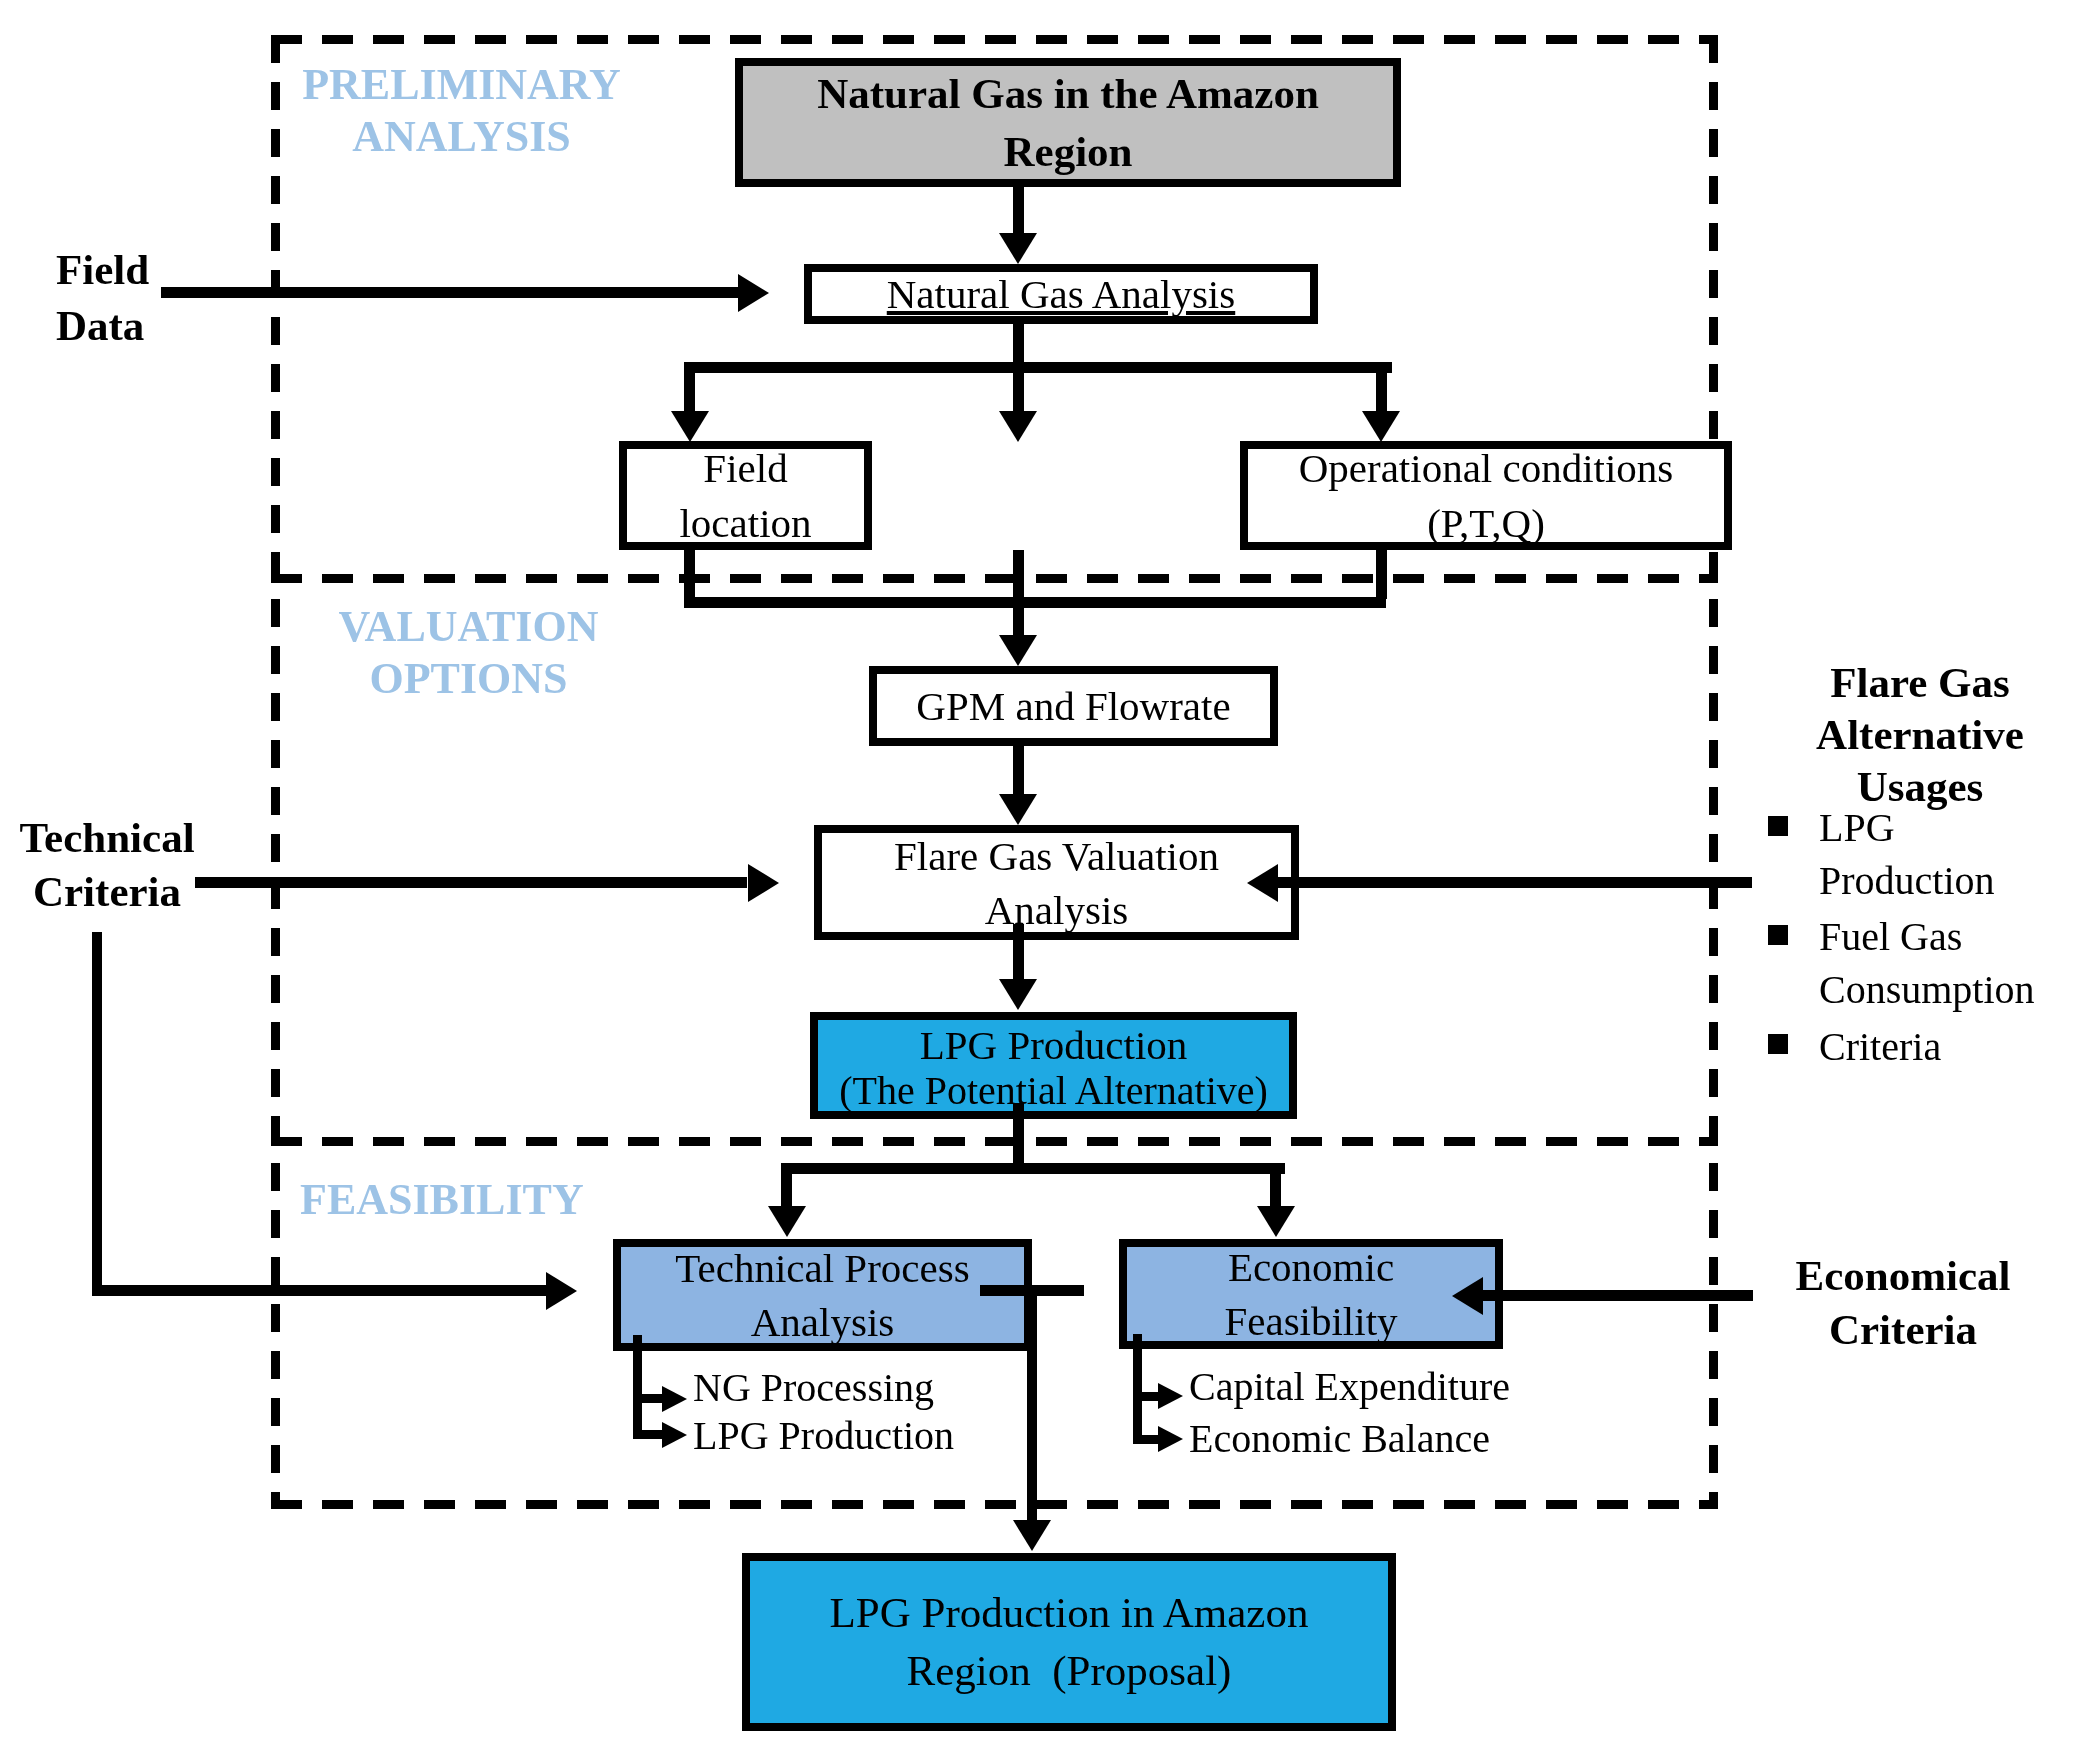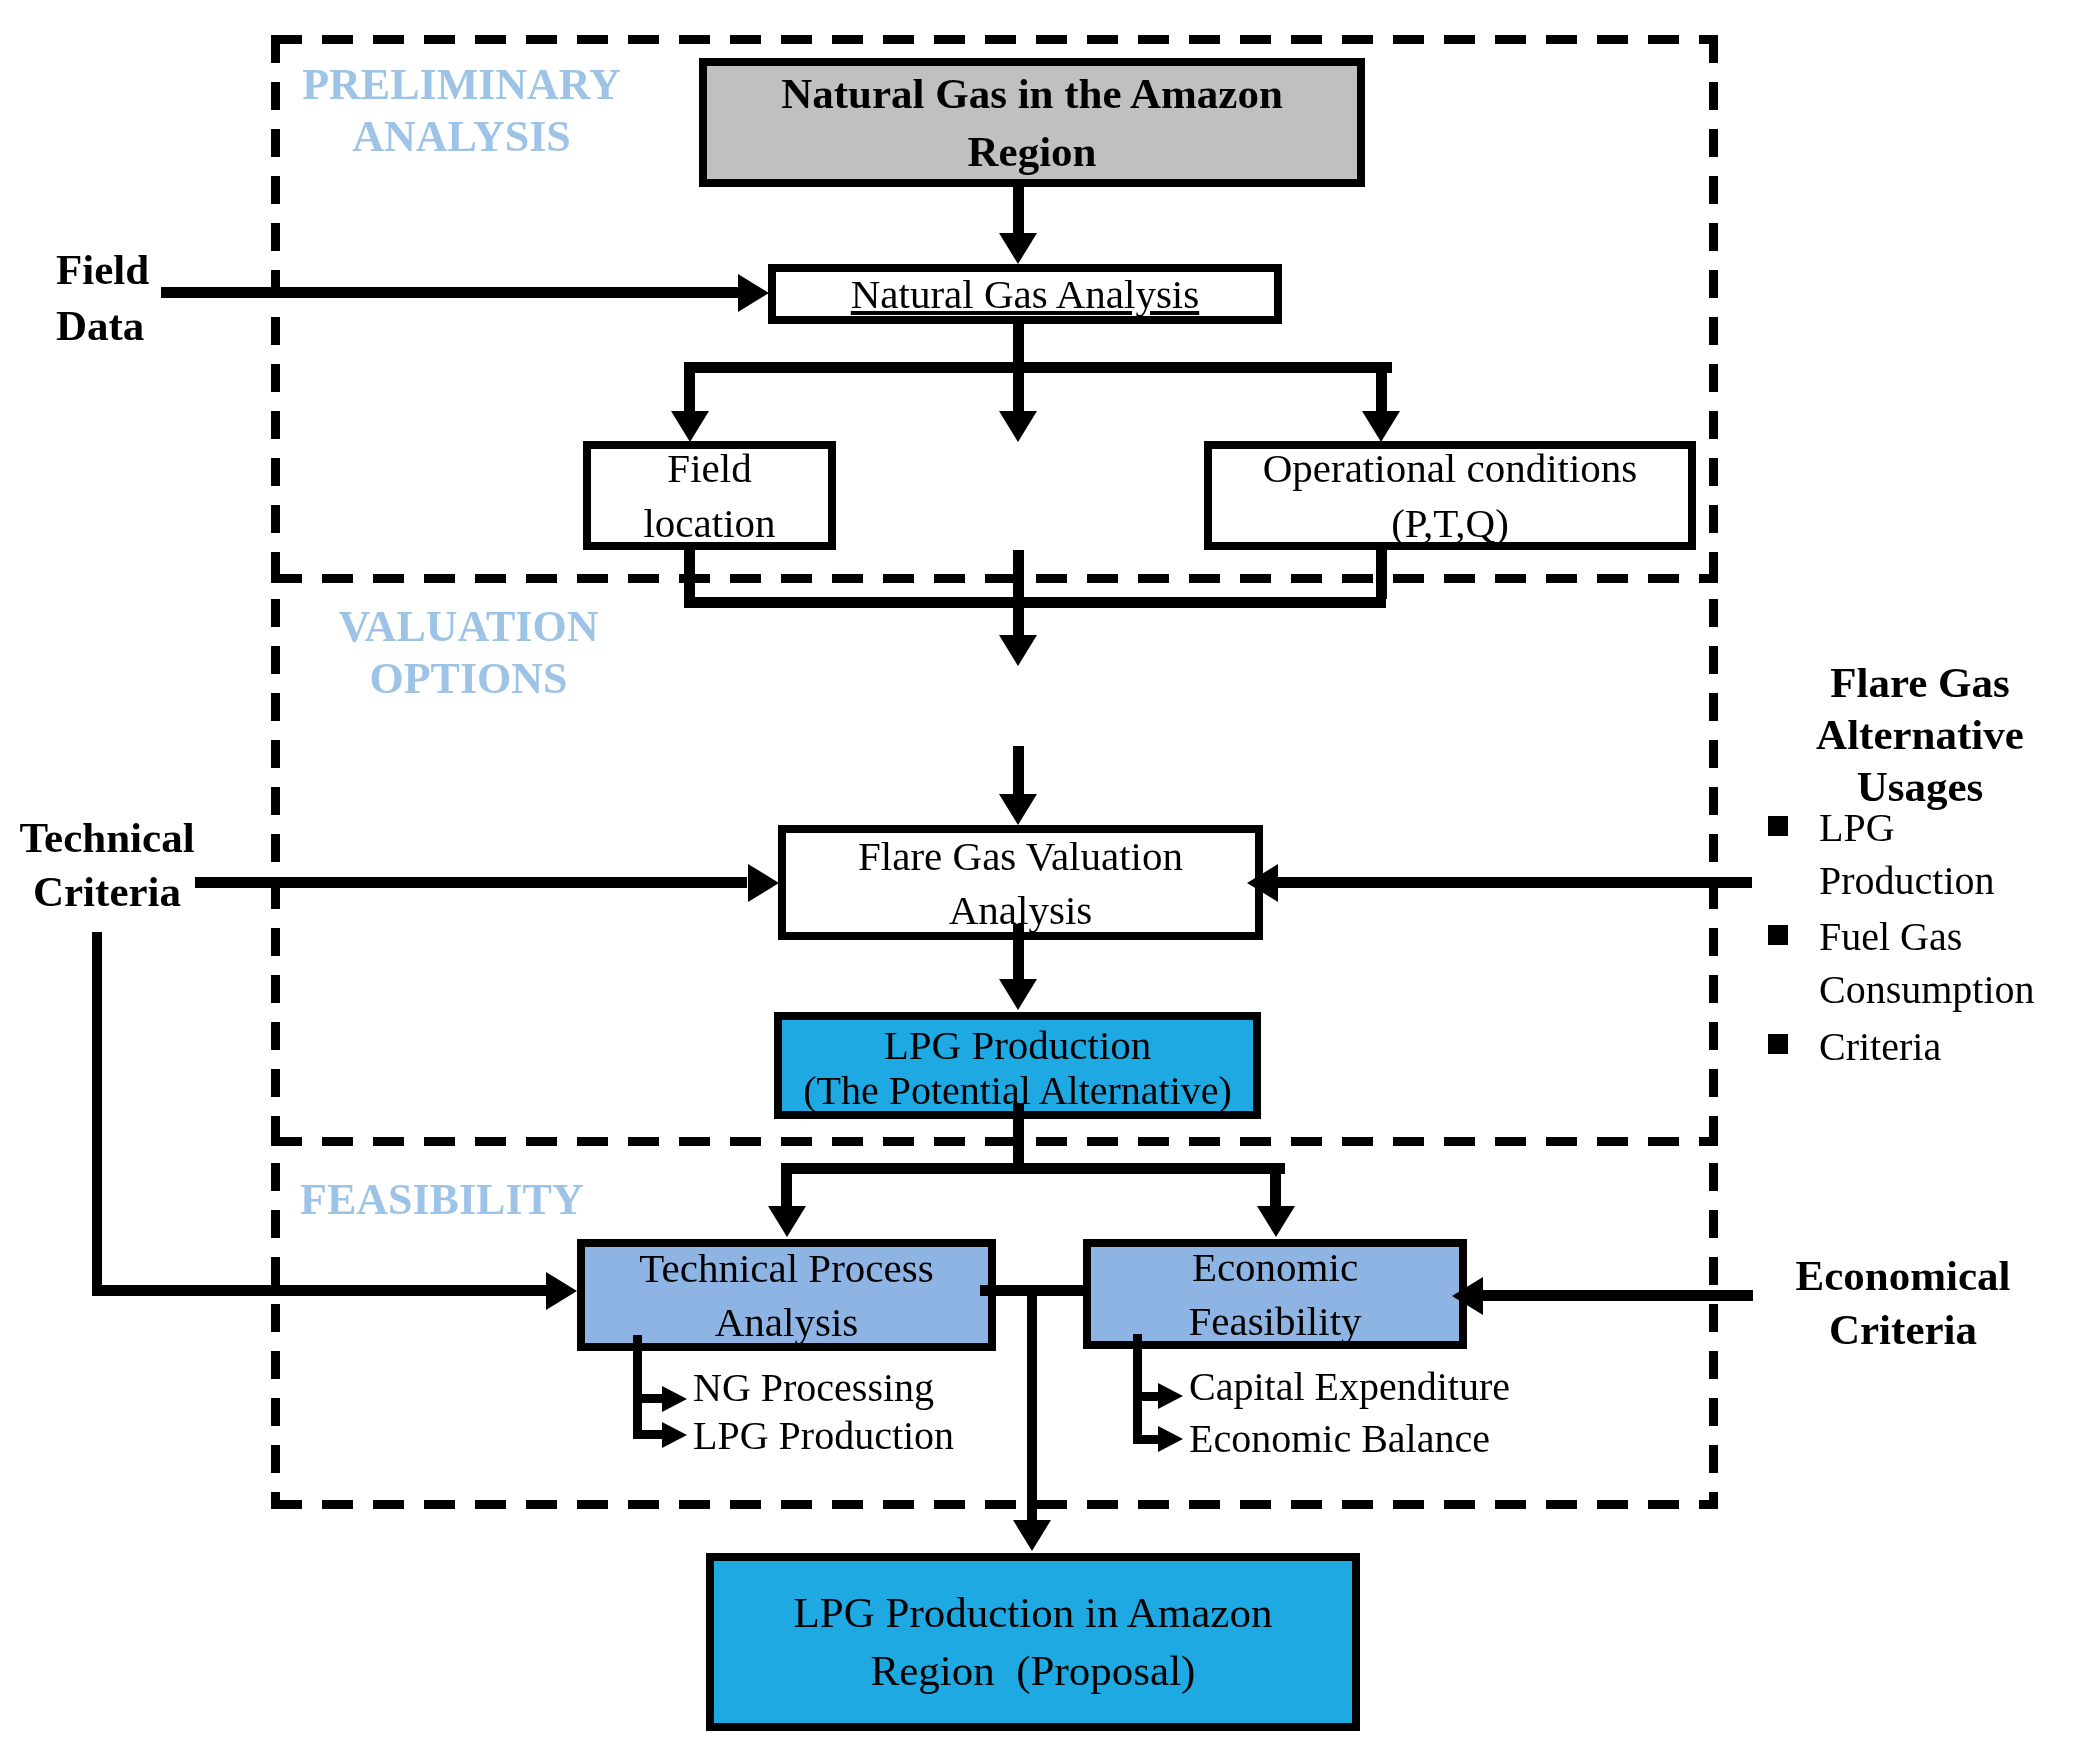--- a/index.html
+++ b/index.html
@@ -7,21 +7,21 @@
     position:relative; width:2077px; height:1758px; background:#fff; overflow:hidden;
     font-family:"Liberation Serif","DejaVu Serif",serif; color:#000;
   }
   
   .dash-h{position:absolute;height:8.7px;background:repeating-linear-gradient(90deg,#000 0 31px,transparent 31px 51px);}
   .dash-v{position:absolute;width:8.7px;background:repeating-linear-gradient(180deg,#000 0 28px,transparent 28px 47px);}
   
   .sec-label{position:absolute;font-weight:bold;font-size:44px;line-height:52px;color:#9dc3e6;text-align:center;}
   
   .node{position:absolute;border:8px solid #000;background:#fff;display:flex;flex-direction:column;
-        justify-content:center;align-items:center;text-align:center;font-size:41px;line-height:56px;}
+        justify-content:center;align-items:center;text-align:center;font-size:41px;line-height:56px;margin-left:36px;}
   .node .l2{display:block;}
   .blue{background:#1fa9e3;}
   .lightblue{background:#8db4e2;}
   .gray{background:#c0c0c0;}
   
   .txt{position:absolute;font-weight:bold;font-size:43px;line-height:56px;}
   .txt.center{text-align:center;}
   
   .ln{position:absolute;background:#000;}
   .ah{position:absolute;width:0;height:0;}
@@ -92,20 +92,23 @@
     <span class="l2">(P,T,Q)</span>
   </div>
 
   <div class="ln" style="left:684px;top:550px;width:10.7px;height:49px;"></div>
   <div class="ln" style="left:1013px;top:550px;width:10.7px;height:49px;"></div>
   <div class="ln" style="left:1376px;top:550px;width:10.7px;height:49px;"></div>
   <div class="ln" style="left:684px;top:597px;width:702px;height:10.7px;"></div>
   <div class="ln" style="left:1013px;top:608px;width:10.7px;height:28px;"></div>
   <div class="ah down" style="left:999px;top:635px;"></div>
 
+  <div class="node" style="left:833px;top:666px;width:393px;height:64px;">
+    <span>GPM and Flowrate</span>
+  </div>
 
   <div class="ln" style="left:1013px;top:746px;width:10.7px;height:48px;"></div>
   <div class="ah down" style="left:999px;top:794px;"></div>
 
   <div class="node" style="left:778px;top:825px;width:469px;height:99px;line-height:54px;">
     <span class="l1">Flare Gas Valuation</span>
     <span class="l2">Analysis</span>
   </div>
 
   <div class="txt center" style="left:10px;top:811px;width:194px;line-height:54px;">

